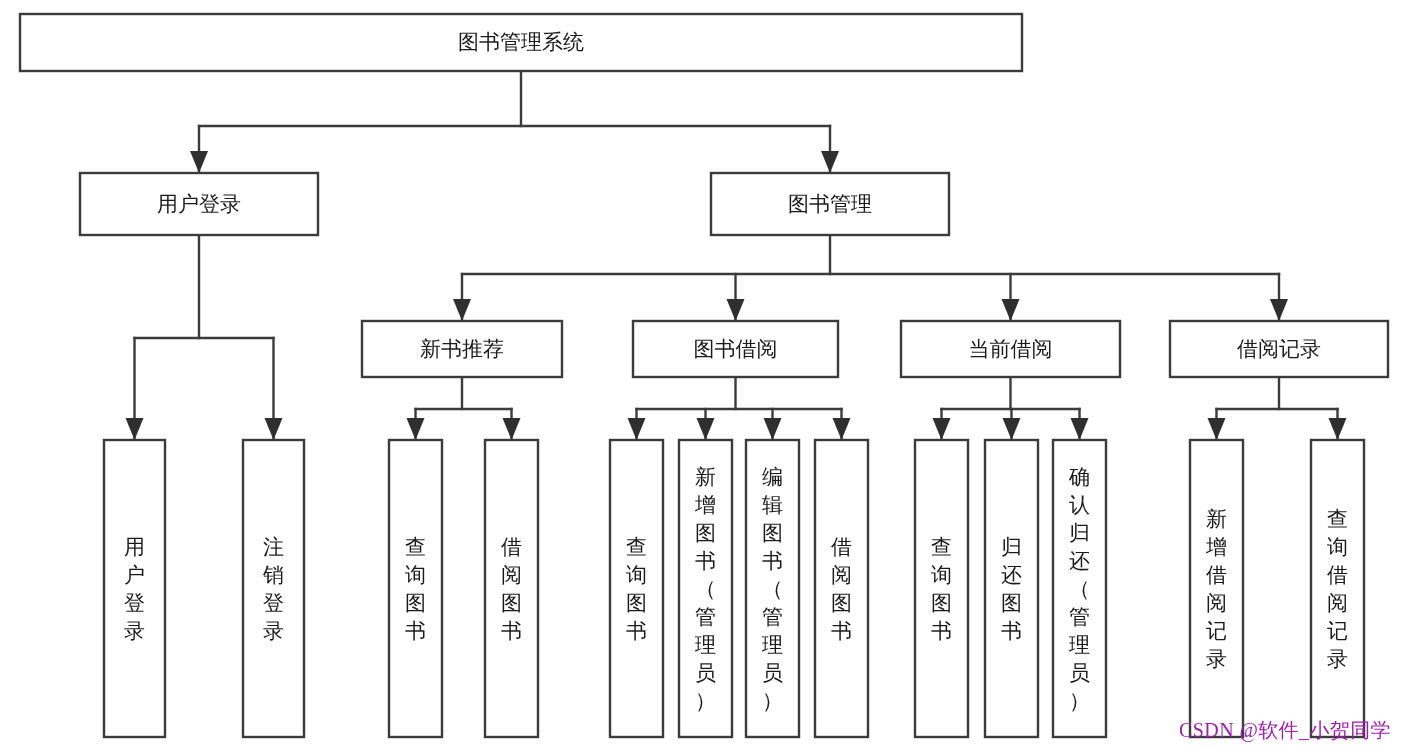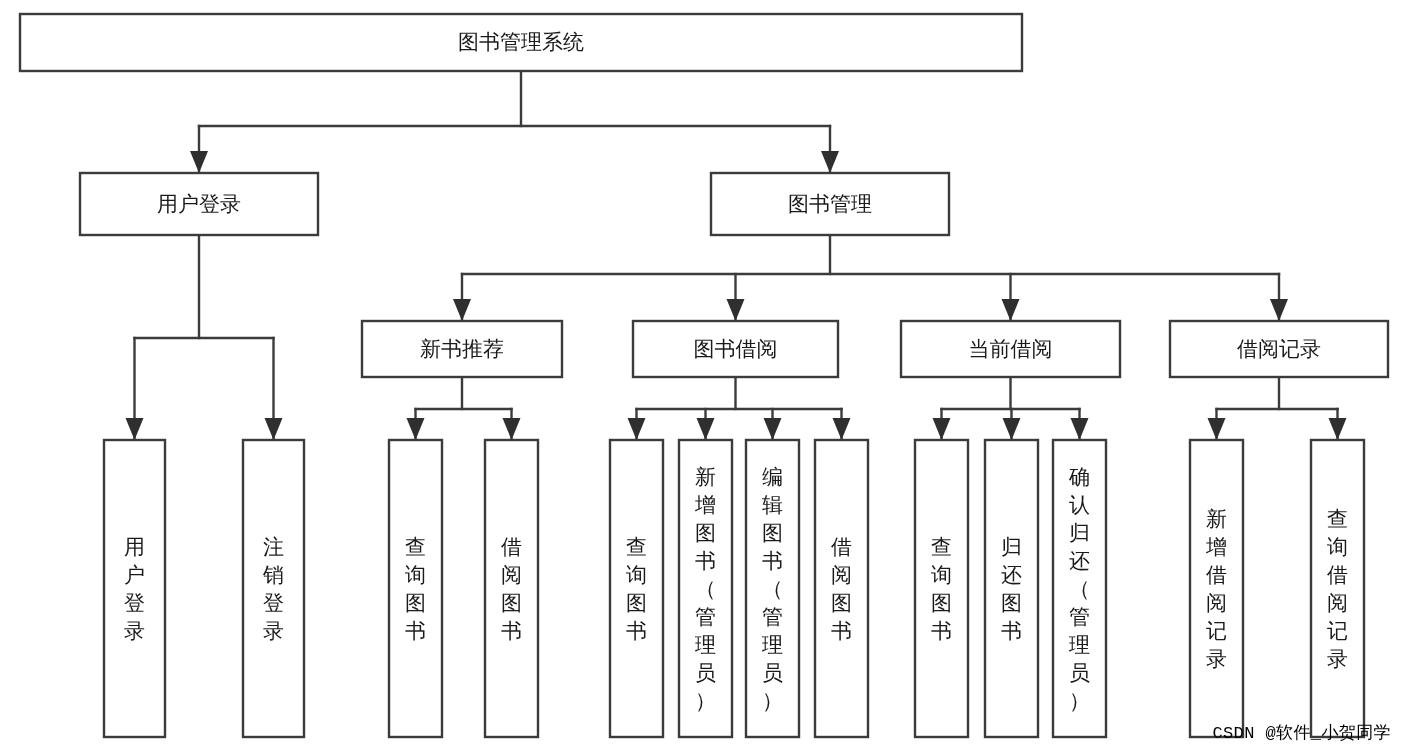--- a/index.html
+++ b/index.html
@@ -51,23 +51,23 @@
   .node-label-vertical {
     fill: #1a1a1a;
     font-family: "Liberation Sans", sans-serif;
     font-size: 21px;
     text-anchor: middle;
   }
   .watermark {
     position: absolute;
     right: 14px;
     bottom: 6px;
-    font-family: Liberation Mono, monospace;
-    font-size: 17px;
-    color: #000000;
+    font-family: Liberation Serif, serif;
+    font-size: 20px;
+    color: #a21caf;
     white-space: nowrap;
     letter-spacing: 0.4px;
   }
 </style>
 </head>
 <body>
 
 <div id="diagram-root">
   <svg class="flowchart" viewBox="0 0 1405 747" xmlns="http://www.w3.org/2000/svg">
     <g id="connectors">

